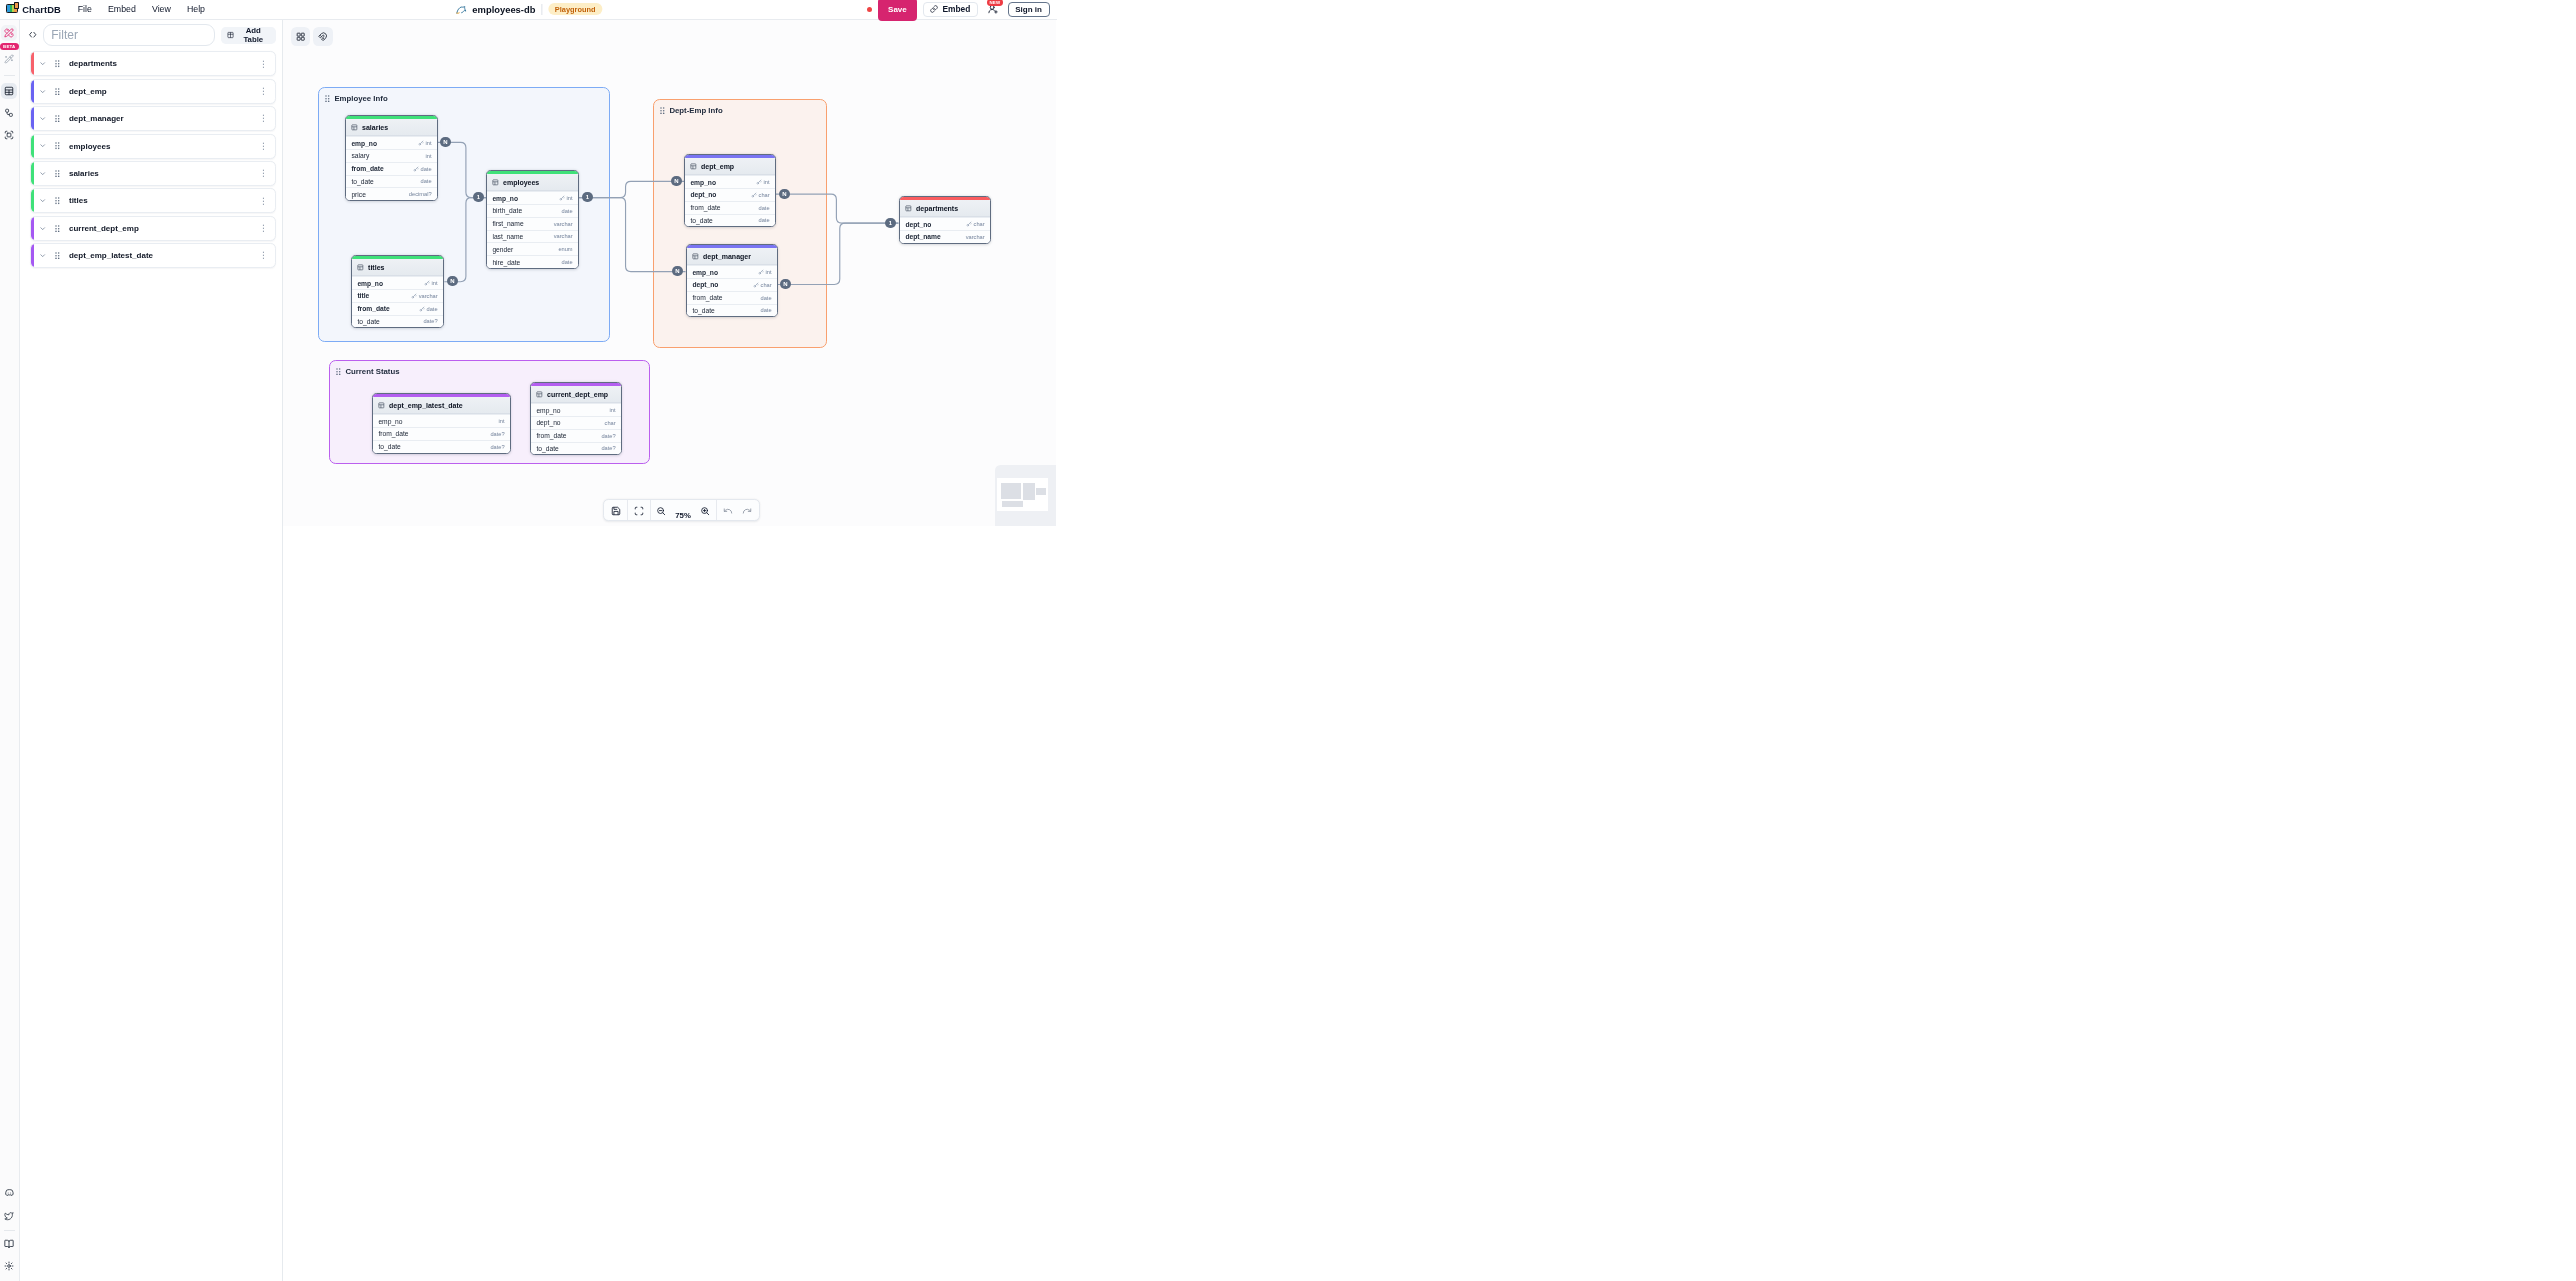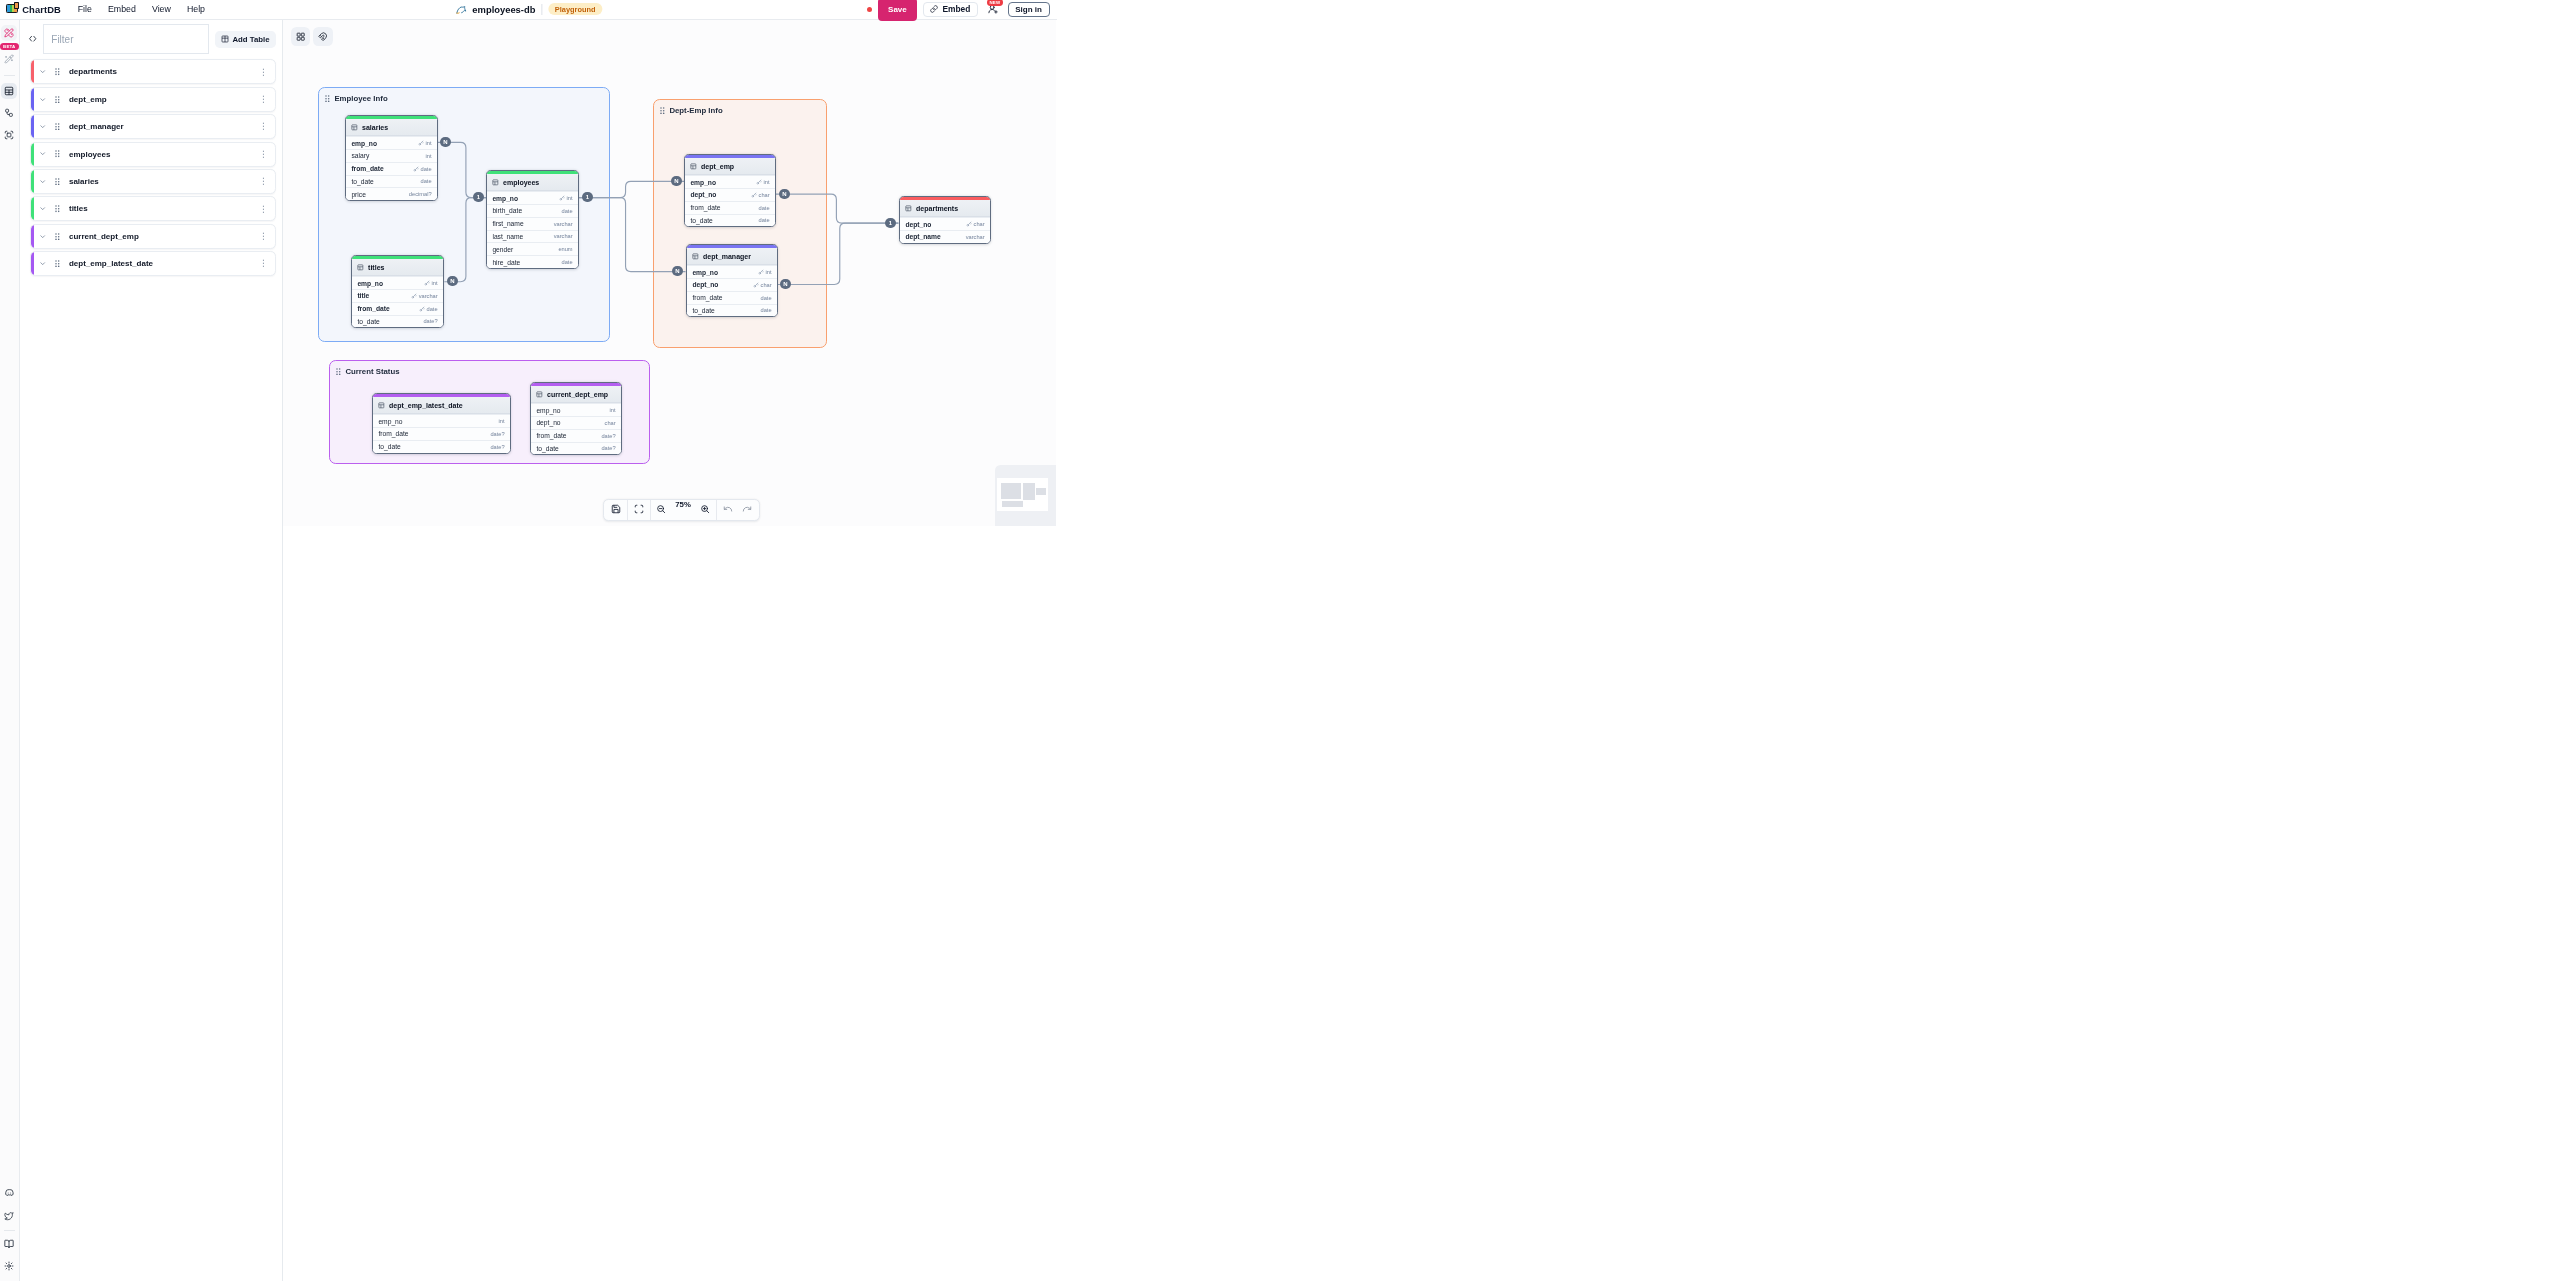--- a/index.html
+++ b/index.html
@@ -45,22 +45,22 @@
     border-radius:673px; margin-top:2px; letter-spacing:0.2px; z-index:2; }
   .rail-div { width:11.5px; height:0.7px; background:#e5e8ec; margin:7.4px 0; }
   .rail .gap1 { margin-top:1.3px; } .rail .gap9 { margin-top:6px; }
   .rail-spacer { flex:1; }
 
   
   .sidepanel { position:absolute; left:19.5px; top:19.5px; bottom:0; width:263px; background:#fff;
     border-right:0.7px solid #e6eaee; z-index:14; }
   .sp-top { display:flex; align-items:center; gap:6px; padding:4.7px 6px 4px 8px; }
   .code-btn { display:flex; align-items:center; color:#1f2937; }
-  .filter-input { flex:1; height:30px; border:0.7px solid #e3e8ee; border-radius:0; padding:0 7.4px;
-    font-size:10px; color:#0f172a; outline:none; font-family:inherit; }
+  .filter-input { flex:1; height:22px; border:0.7px solid #e3e8ee; border-radius:9px; padding:0 7.4px;
+    font-size:12px; color:#0f172a; outline:none; font-family:inherit; }
   .filter-input::placeholder { color:#9aa6b5; }
   .btn-addtable { height:17px; background:#f1f4f8; border:none; border-radius:4.7px; padding:0 6px;
     display:flex; align-items:center; gap:3.4px; font-size:7.8px; font-weight:600; color:#0f172a; font-family:inherit; }
   .sp-list { padding:1.3px 6px 0 10px; }
   .side-item { position:relative; height:25px; margin-bottom:2.4px; background:#fff;
     border:0.7px solid #e9edf2; border-radius:5.4px; display:flex; align-items:center;
     box-shadow:0 0.7px 1.3px rgba(15,23,42,.04); overflow:hidden; }
   .stripe { position:absolute; left:0; top:0; bottom:0; width:3.4px; border-radius:4.7px 0 0 4.7px; }
   .si-chev { margin-left:8.8px; display:flex; }
   .si-grip { margin-left:8.8px; display:flex; }
@@ -94,21 +94,21 @@
   .fname.b { font-weight:700; }
   .ftype { display:flex; align-items:center; gap:2px; font-size:5.7px; color:#72829a; }
 
   .badge { position:absolute; width:10.8px; height:10.8px; border-radius:50%; background:#5c6b80;
     color:#fff; font-size:6px; font-weight:700; display:flex; align-items:center; justify-content:center;
     z-index:4; }
 
   
   .ztb { position:absolute; left:321px; top:479px; height:22px; background:#fcfdfe;
     border:0.7px solid #e4e8ee; border-radius:5.4px; box-shadow:0 0.7px 2px rgba(15,23,42,.08);
-    display:flex; align-items:flex-start; padding:0 2px; z-index:9; }
+    display:flex; align-items:flex-end; padding:0 2px; z-index:9; }
   .zbtn { width:19.5px; height:18px; display:flex; align-items:center; justify-content:center; border-radius:4px; }
   .zsep { width:0.7px; align-self:stretch; background:#e7eaef; margin:0 1.3px; }
   .zoom-label { width:24px; text-align:center; font-size:7.8px; font-weight:600; color:#0f172a; }
 
   
   .minimap { position:absolute; right:0; bottom:0; width:61px; height:61px; background:#eef0f4;
     border-top-left-radius:5.4px; z-index:9; }
   .mm-view { position:absolute; left:2px; top:13.5px; width:51px; height:33px; background:#fff; }
   .mm-node { position:absolute; background:#dcdfe5; }
 </style>

